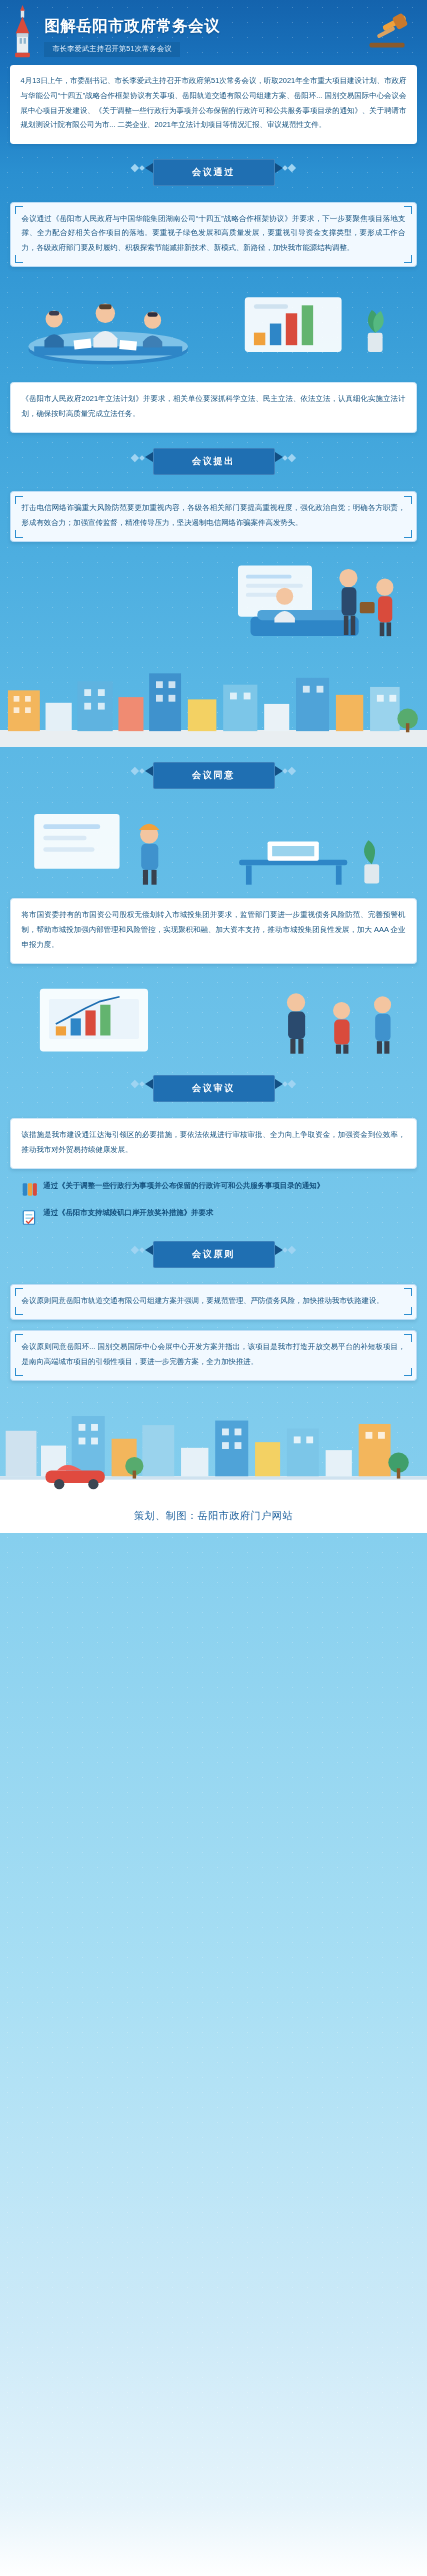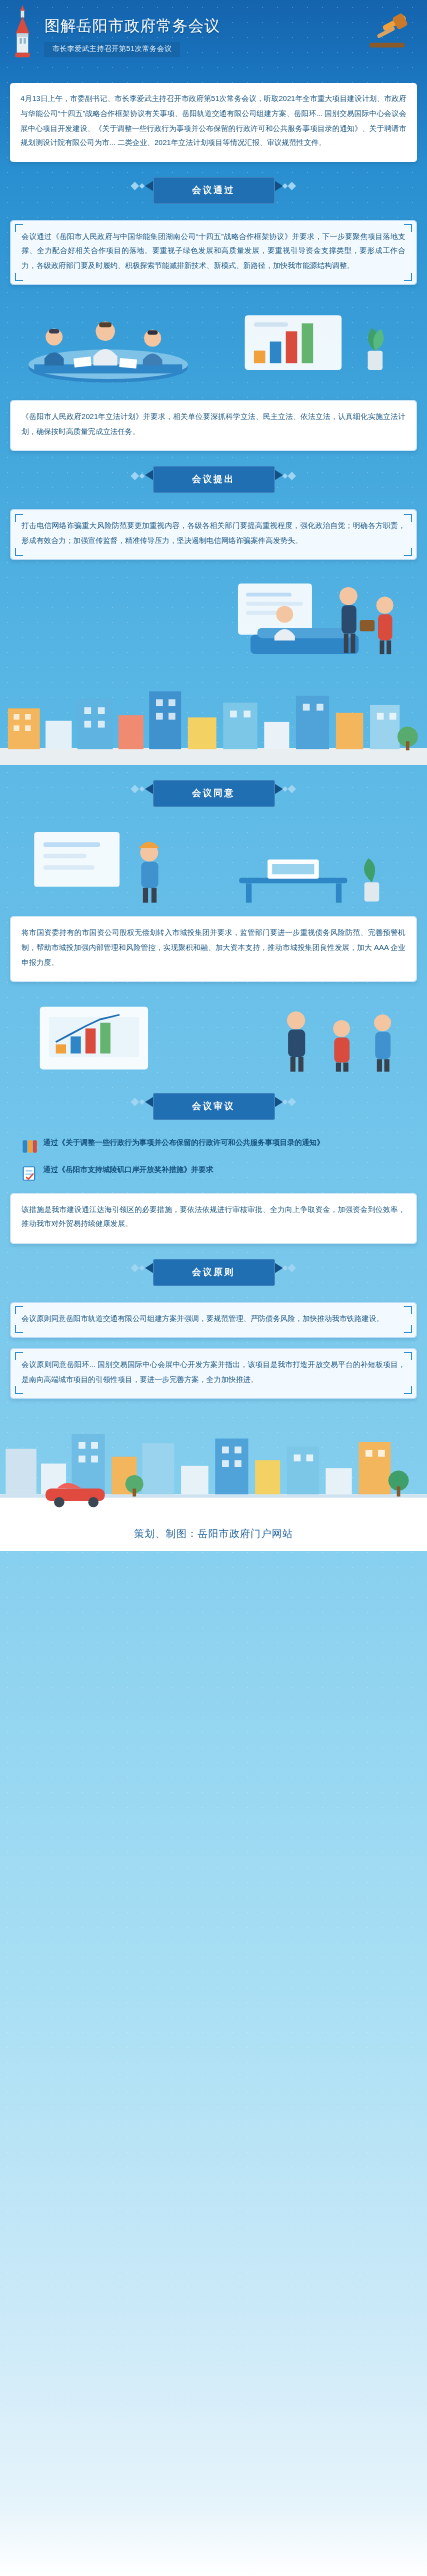--- a/index.html
+++ b/index.html
@@ -31,21 +31,21 @@
     padding: 8px 11.4px 0 11.4px;
     display:flex; align-items:flex-start; gap:5.7px;
   }
   .title-wrap {
     position:relative;
     margin-left: 33px;
     margin-top: 8px;
   }
   .main-title {
     font-size: 15.4px;
-    font-weight: normal;
+    font-weight: bold;
     color: #ffffff;
     letter-spacing: 0.6px;
     text-shadow: 0 1.1px 1.7px rgba(0,40,80,.35);
   }
   .sub-title-bar {
     margin-top: 4.6px;
     background: #1565a8;
     color:#eaf4ff;
     font-size: 7.1px;
     padding: 2.3px 8px 2.8px 8px;
@@ -173,21 +173,21 @@
     </div>
 
     <svg class="gavel" viewBox="0 0 92 74">
       <rect x="8" y="58" width="62" height="8" rx="3" fill="#8a5a2b"></rect>
       <rect x="30" y="18" width="44" height="10" rx="4" transform="rotate(-28 52 23)" fill="#f0a13c"></rect>
       <rect x="52" y="8" width="20" height="24" rx="5" transform="rotate(-28 62 20)" fill="#c9792c"></rect>
       <rect x="20" y="36" width="34" height="7" rx="3" transform="rotate(-28 37 39)" fill="#d9a262"></rect>
     </svg>
   </div>
 
-  <div class="card" style="margin-top:19px;">
+  <div class="card" style="margin-top:1px;">
     <p>4月13日上午，市委副书记、市长李爱武主持召开市政府第51次常务会议，听取2021年全市重大项目建设计划、市政府与华能公司“十四五”战略合作框架协议有关事项、岳阳轨道交通有限公司组建方案、岳阳环... 国别交易国际中心会议会展中心项目开发建设、《关于调整一些行政行为事项并公布保留的行政许可和公共服务事项目录的通知》、关于聘请市规划测设计院有限公司为市... 二类企业、2021年立法计划项目等情况汇报、审议规范性文件。</p>
   </div>
 
   <div class="section-head">
     <div class="ribbon"></div>
     <div class="diamonds">
       <span class="diamond d1"></span>
         <span class="diamond d2"></span>
       <span class="diamond d3"></span>
         <span class="diamond d4"></span>
@@ -398,42 +398,42 @@
     <div class="ribbon"></div>
     <div class="diamonds">
       <span class="diamond d1"></span>
         <span class="diamond d2"></span>
       <span class="diamond d3"></span>
         <span class="diamond d4"></span>
     </div>
     <div class="label">会议审议</div>
   </div>
 
+  <div class="card inner-line">
+    <p>该措施是我市建设通江达海引领区的必要措施，要依法依规进行审核审批、全力向上争取资金，加强资金到位效率，推动我市对外贸易持续健康发展。</p>
+  </div>
+
   <div class="card" style="background:transparent; box-shadow:none; padding:0 10.3px;">
     <div class="bullet-row" style="margin-bottom:8px;">
       <svg class="bullet-icon" viewBox="0 0 30 30">
         <rect x="3" y="4" width="8" height="22" rx="2" fill="#2e86c7"></rect>
         <rect x="12" y="4" width="8" height="22" rx="2" fill="#f0a13c"></rect>
         <rect x="21" y="4" width="7" height="22" rx="2" fill="#d94b3c"></rect>
       </svg>
       <div class="bullet-text">通过《关于调整一些行政行为事项并公布保留的行政许可和公共服务事项目录的通知》</div>
     </div>
     <div class="bullet-row">
       <svg class="bullet-icon" viewBox="0 0 30 30">
         <rect x="4" y="3" width="20" height="24" rx="2" fill="#ffffff" stroke="#2e86c7" stroke-width="2"></rect>
         <rect x="8" y="9" width="12" height="2.5" fill="#9ad3ed"></rect>
         <rect x="8" y="15" width="12" height="2.5" fill="#9ad3ed"></rect>
         <polyline points="9,21 13,25 22,15" fill="none" stroke="#d94b3c" stroke-width="2.5"></polyline>
       </svg>
       <div class="bullet-text">通过《岳阳市支持城陵矶口岸开放奖补措施》并要求</div>
     </div>
-  </div>
-
-  <div class="card inner-line">
-    <p>该措施是我市建设通江达海引领区的必要措施，要依法依规进行审核审批、全力向上争取资金，加强资金到位效率，推动我市对外贸易持续健康发展。</p>
   </div>
 
   <div class="section-head">
     <div class="ribbon"></div>
     <div class="diamonds">
       <span class="diamond d1"></span>
         <span class="diamond d2"></span>
       <span class="diamond d3"></span>
         <span class="diamond d4"></span>
     </div>

